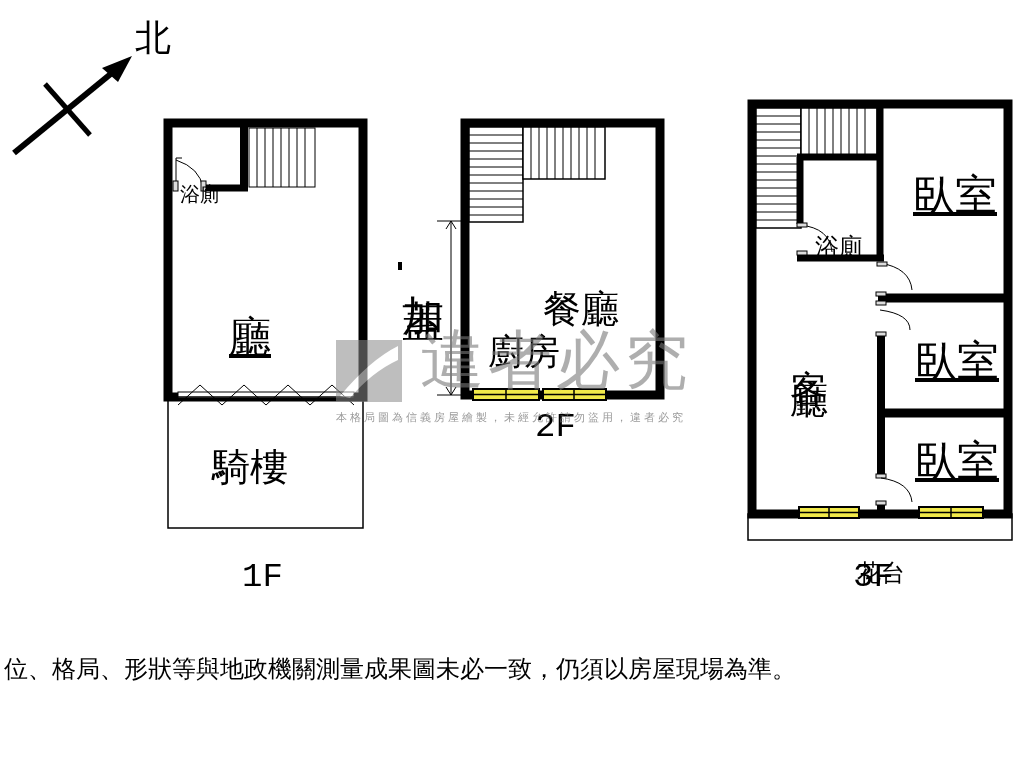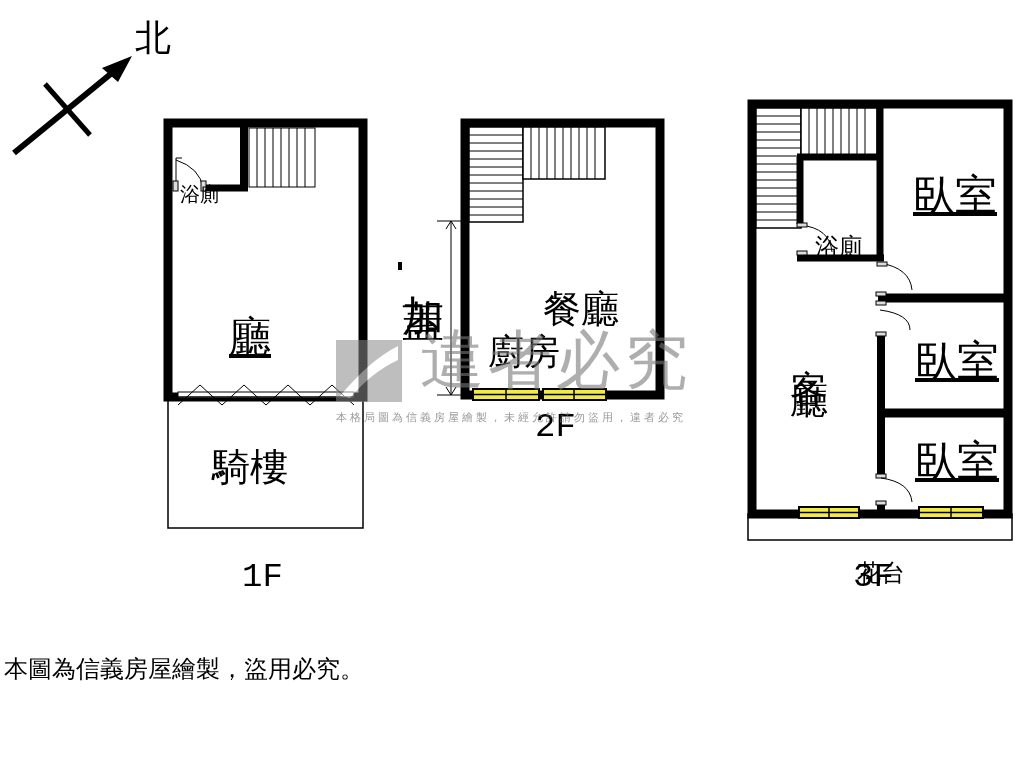--- a/index.html
+++ b/index.html
@@ -217,14 +217,14 @@
 <div class="lbl room-lg vert" style="left:790px; top:338px; letter-spacing:10px;">客廳</div>
 <div class="lbl room-md" style="left:915px; top:340px;">臥室</div>
 <div class="lbl room-md" style="left:915px; top:440px;">臥室</div>
 <div class="lbl room-sm" style="left:857px; top:523px;">花台</div>
 <div class="lbl floor" style="left:853px; top:560px;">3F</div>
 
 <div class="wm-logo">違者必究</div>
 <div class="wm-sub">本格局圖為信義房屋繪製，未經允許請勿盜用，違者必究</div>
 
 <div class="disclaimer">
-  <div>本圖為信義房屋繪製，盜用必究。</div>
+  <div>位、格局、形狀等與地政機關測量成果圖未必一致，仍須以房屋現場為準。</div>
 </div>
 
 </body></html>

